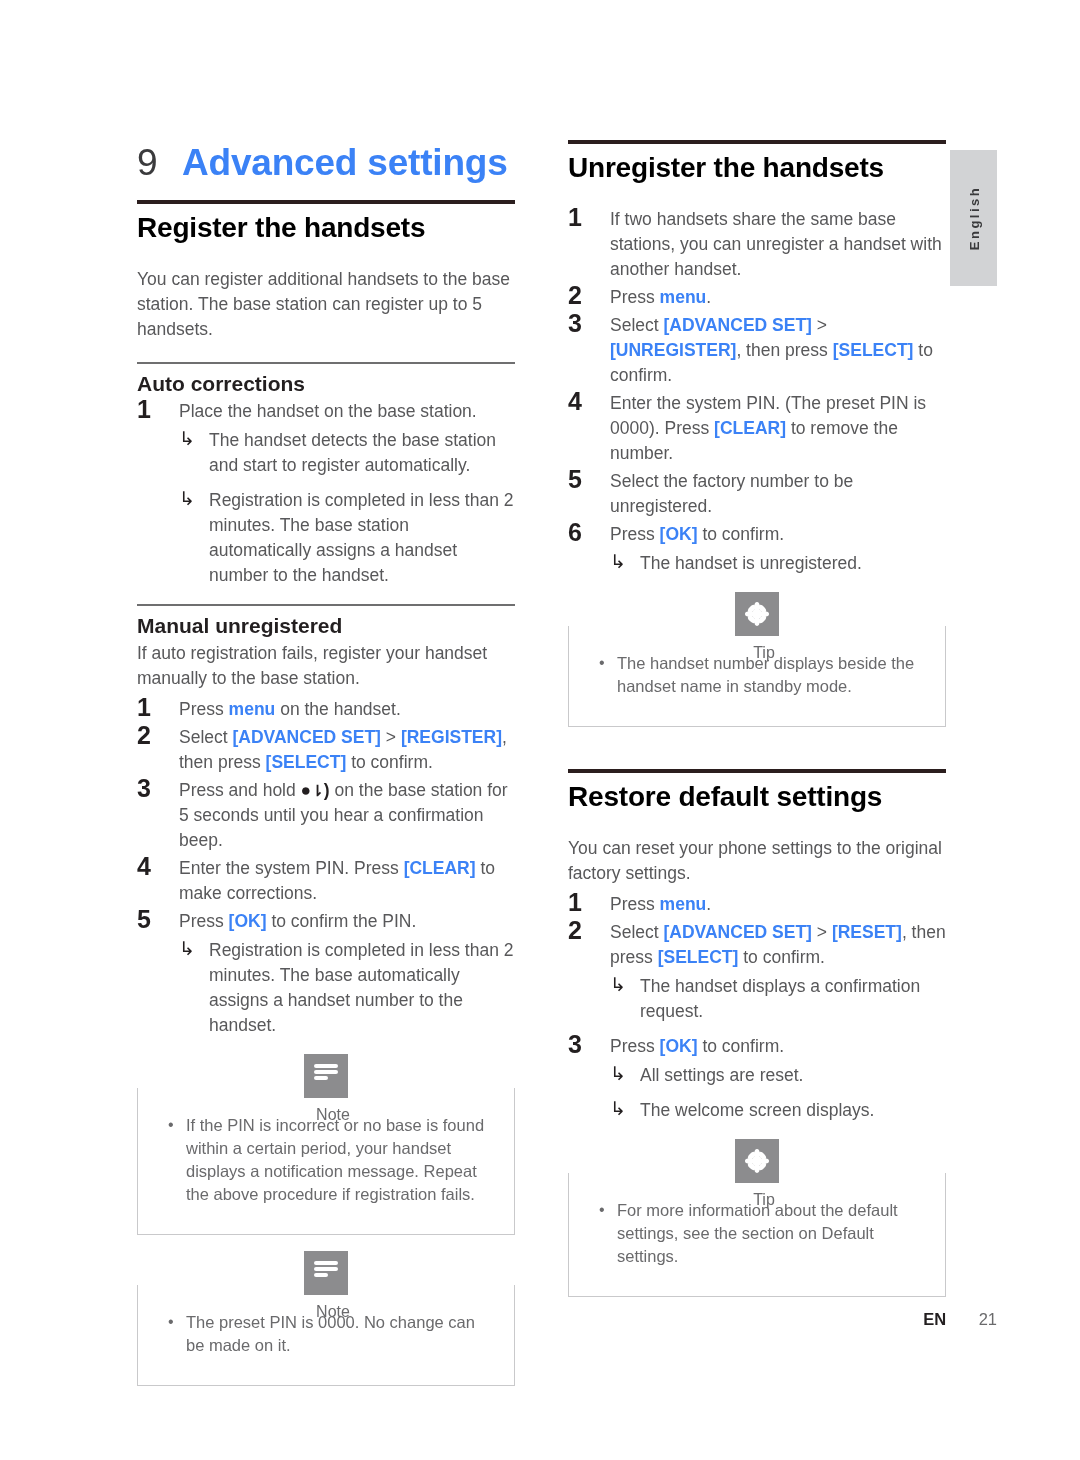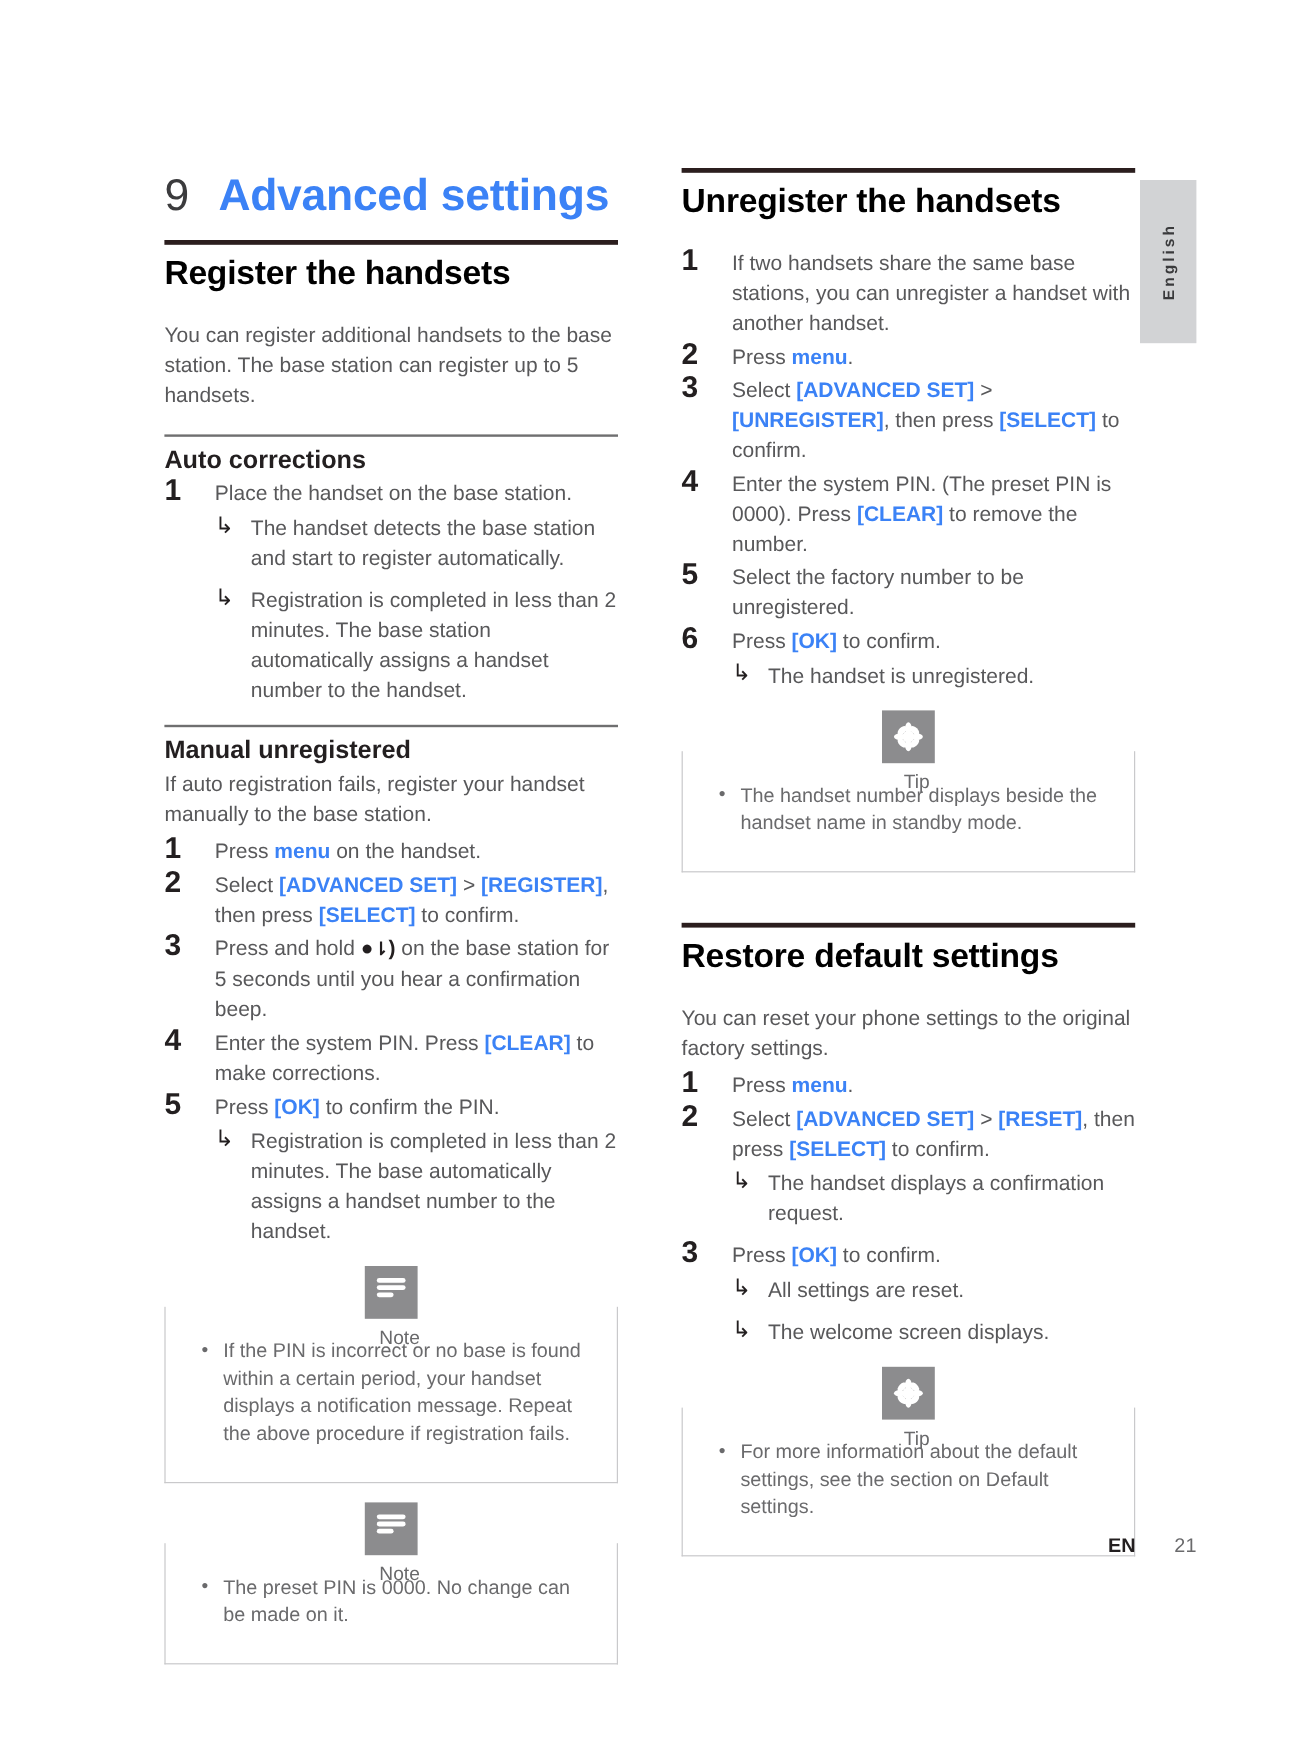--- a/index.html
+++ b/index.html
@@ -238,21 +238,21 @@
     font-size: 13px;
     letter-spacing: 2.5px;
     font-weight: 700;
     color: #3a3a3c;
   }
 
   
   .footer {
     position: absolute;
     left: 0;
-    top: 1279px;
+    top: 1310px;
     width: 1080px;
     text-align: right;
     padding-right: 83px;
     box-sizing: border-box;
   }
   .footer .en {
     font-size: 16.5px;
     font-weight: 700;
     color: #231f20;
     margin-right: 28px;

